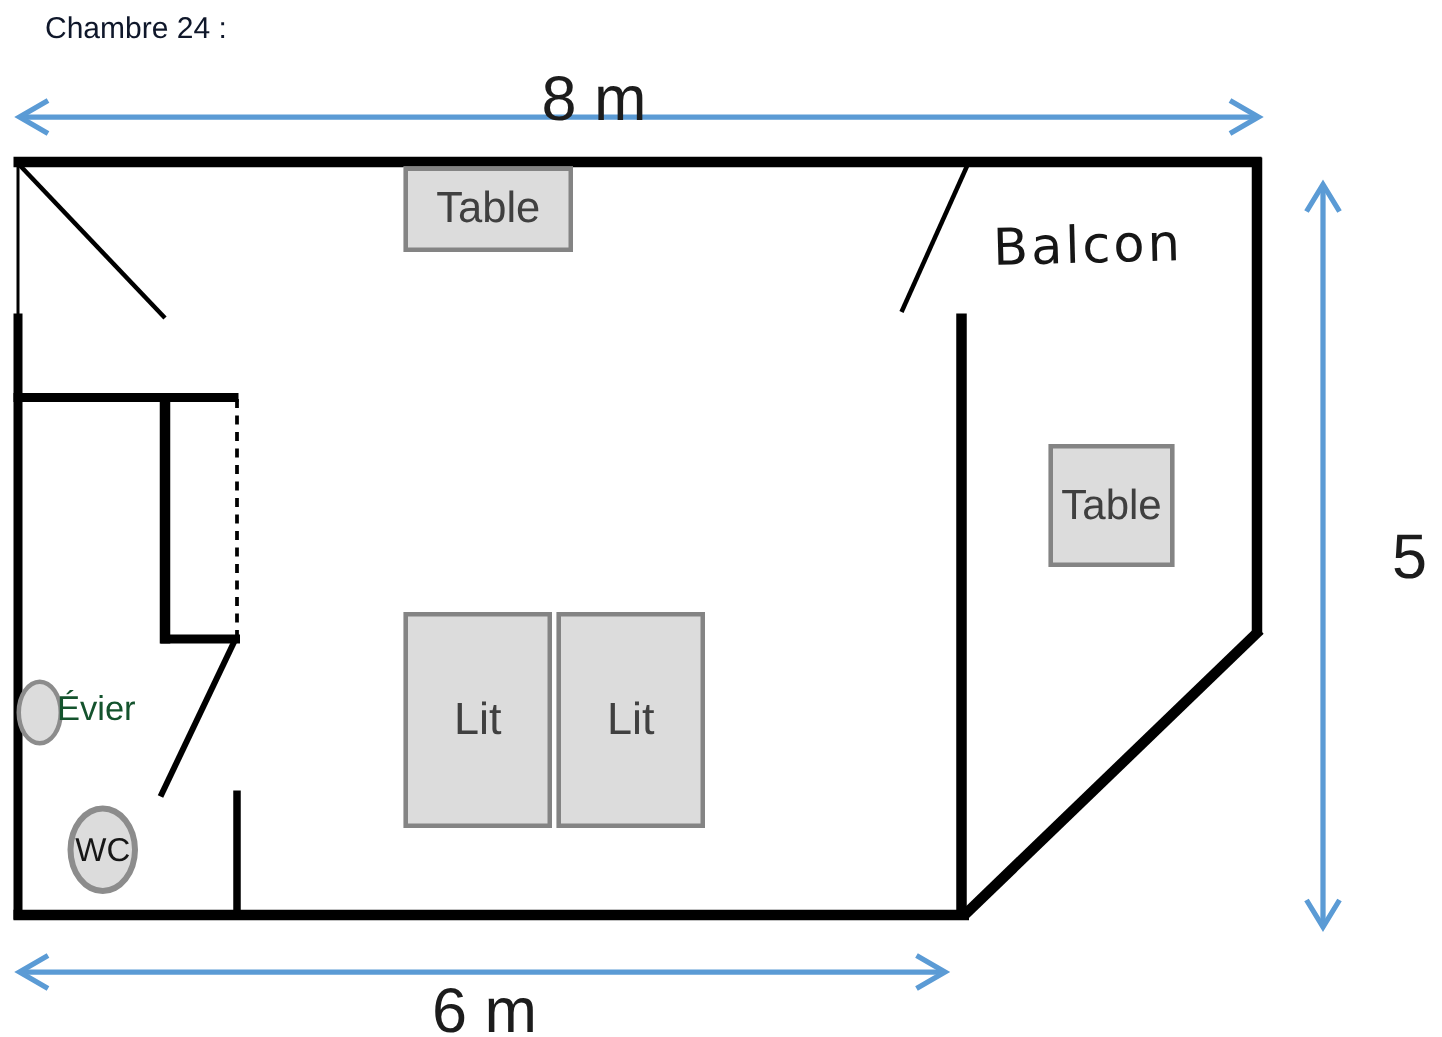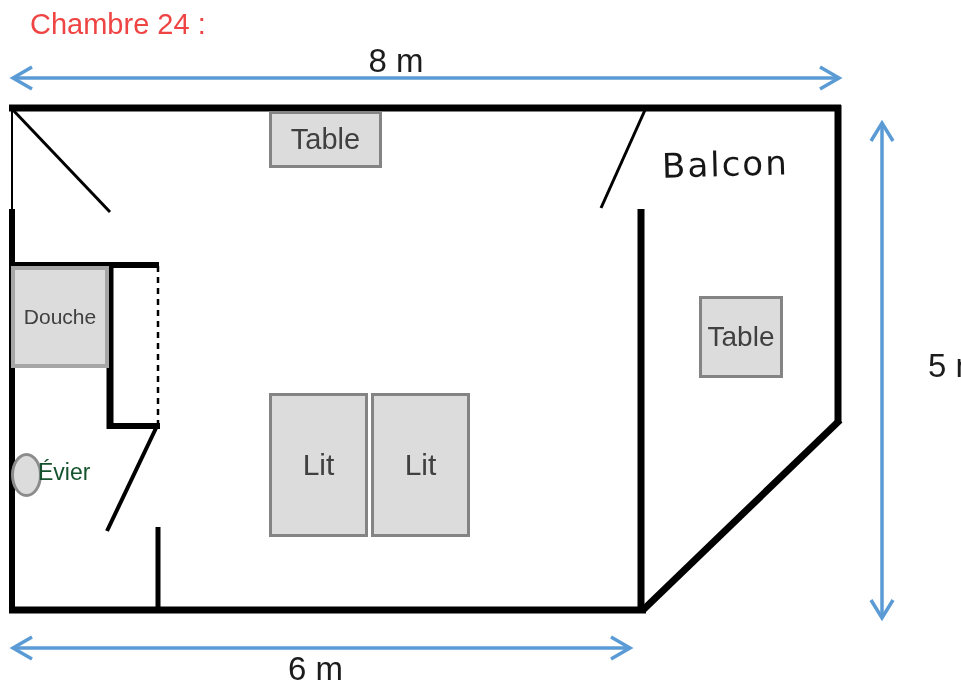--- a/index.html
+++ b/index.html
@@ -5,38 +5,38 @@
   html,body{margin:0;padding:0;background:#ffffff;}
   #canvas{
     position:relative;
     width:961px;height:691px;
     background:#ffffff;
     font-family:"Liberation Sans", sans-serif;
     overflow:hidden;
   }
   #plan-svg{position:absolute;left:0;top:0;}
   .lbl{position:absolute;color:#111;white-space:nowrap;}
-  .title{left:30px;top:8px;font-size:29px;color:#ef4444;}
-  .dim{font-size:33px;color:#1c1c1c;}
+  .title{left:30px;top:8px;font-size:20px;color:#0f172a;}
+  .dim{font-size:42px;color:#1c1c1c;}
   .dim-8m{left:344px;top:42px;width:104px;text-align:center;}
   .dim-5m{left:928px;top:347px;}
   .dim-6m{left:288px;top:650px;}
   .balcon{left:662px;top:144px;font-size:34px;font-family:"DejaVu Sans",sans-serif;
           transform:rotate(-1.5deg);letter-spacing:2px;color:#161616;}
   .furn{
     position:absolute;
     background:var(--furniture-fill,#dcdcdc);
     border:3px solid var(--furniture-border,#848484);
     display:flex;align-items:center;justify-content:center;
     box-sizing:border-box;color:#404040;
   }
   .table-top{left:269px;top:111px;width:113px;height:57px;font-size:29px;}
   .table-balcony{left:699px;top:296px;width:84px;height:82px;font-size:28px;}
   .douche{left:11px;top:266px;width:98px;height:102px;font-size:21px;border-color:#a6a6a6;border-width:4px;}
-  .bed{top:393px;width:99px;height:144px;font-size:30px;}
+  .bed{top:408px;width:99px;height:144px;font-size:30px;}
   .bed-1{left:269px;}
   .bed-2{left:371px;}
   .ellipse{
     position:absolute;border-radius:50%;
     background:var(--furniture-fill,#dcdcdc);
     border:3px solid #8c8c8c;
     display:flex;align-items:center;justify-content:center;
     box-sizing:border-box;color:#161616;
   }
   .evier-shape{left:11px;top:453px;width:31px;height:44px;}
@@ -89,25 +89,25 @@
   <div class="lbl dim dim-5m">5 m</div>
   <div class="lbl dim dim-6m">6 m</div>
   <div class="lbl balcon">Balcon</div>
 
   <div class="furn table-top">
     <span>Table</span>
   </div>
   <div class="furn table-balcony">
     <span>Table</span>
   </div>
-  <div class="furn douche">
-    <span>Douche</span>
-  </div>
   <div class="furn bed bed-1">
     <span>Lit</span>
   </div>
   <div class="furn bed bed-2">
     <span>Lit</span>
   </div>
   <div class="ellipse evier-shape"></div>
   <div class="lbl evier-label">Évier</div>
+  <div class="ellipse wc-shape">
+    <span>WC</span>
+  </div>
 
 </div>
 
 </body></html>

